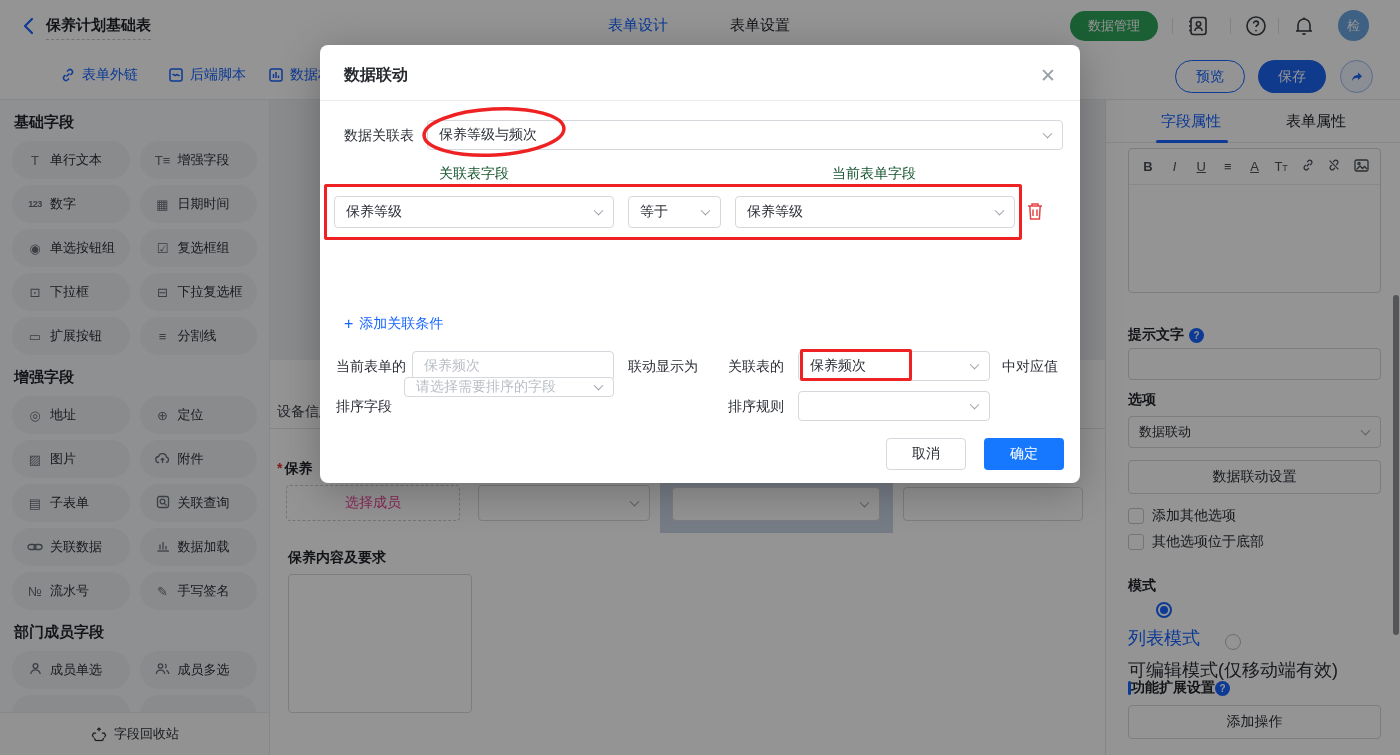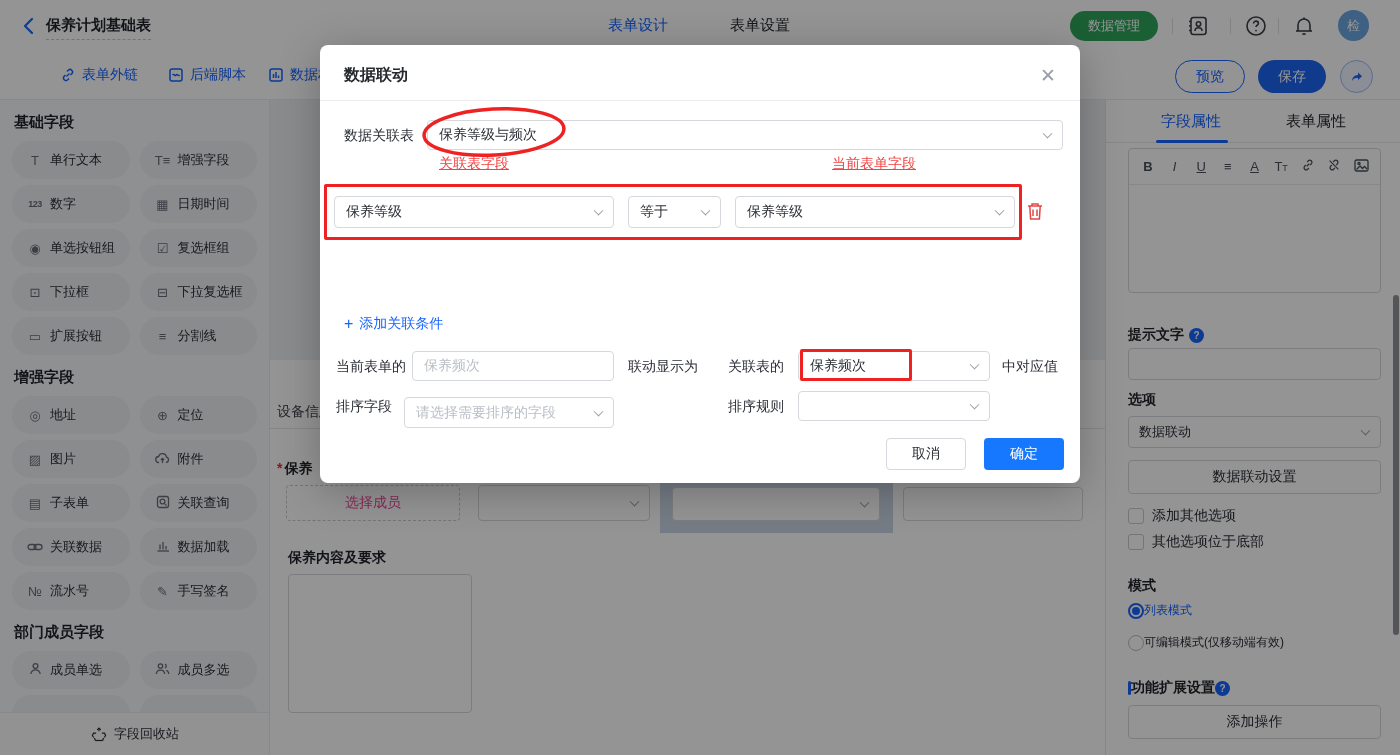--- a/index.html
+++ b/index.html
@@ -74,21 +74,21 @@
   .plabel { position:absolute; font-size:14px; font-weight:bold; color:#1f2329; display:flex; align-items:center; gap:5px; }
   .qmark { width:15px; height:15px; border-radius:50%; background:#1664ff; color:#fff; font-size:10px; font-weight:bold;
            display:inline-flex; align-items:center; justify-content:center; cursor:pointer; }
   .pinput { position:absolute; left:22px; width:253px; height:32px; border:1px solid #d5d8dd; border-radius:4px; background:#fff; cursor:text; }
   .pselect { position:absolute; left:22px; width:253px; height:32px; border:1px solid #d5d8dd; border-radius:4px;
              background:#fff; font-size:13px; color:#2b2f36; display:flex; align-items:center; padding-left:10px; cursor:pointer; }
   .pbtn { position:absolute; left:22px; width:253px; height:34px; border:1px solid #d5d8dd; border-radius:4px;
           background:#fff; font-size:14px; color:#2b2f36; display:flex; align-items:center; justify-content:center; cursor:pointer; }
   .cbrow { position:absolute; left:22px; display:flex; align-items:center; gap:8px; font-size:14px; color:#2b2f36; cursor:pointer; }
   .cbx { width:16px; height:16px; border:1px solid #c6cad1; border-radius:3px; background:#fff; }
-  .rdrow { position:absolute; left:22px; display:flex; align-items:center; font-size:12px; color:#2b2f36; cursor:pointer; }
+  .rdrow { position:absolute; left:22px; display:flex; align-items:center; gap:8px; font-size:18px; color:#2b2f36; cursor:pointer;flex-direction:column; }
   .rdo { width:16px; height:16px; border:1px solid #b8bdc5; border-radius:50%; background:#fff; flex:none; }
   .rdo.on { border:2px solid #1664ff; display:flex; align-items:center; justify-content:center; }
   .rdo.on::after { content:""; width:8px; height:8px; border-radius:50%; background:#1664ff; }
   .rdrow.on { color:#1664ff; }
   .exthead { position:absolute; left:22px; display:flex; align-items:center; gap:0; font-size:14px; font-weight:bold; }
   .extbar { width:3px; height:14px; background:#1664ff; border-radius:2px; }
   .pscroll { position:absolute; left:287px; top:195px; width:6px; height:340px; border-radius:3px; background:#8f9399; }
 
   
   .overlay { position:absolute; left:0; top:0; width:1400px; height:755px; background:rgba(0,0,0,0.42); z-index:50; }
@@ -100,21 +100,21 @@
   .m-div { position:absolute; left:0; top:55px; width:760px; height:1px; background:#ececee; }
   .m-label { position:absolute; font-size:14px; color:#2b2f36; }
   .m-select, .m-input { position:absolute; background:#fff; border:1px solid #d5d8dd; border-radius:4px;
                         font-size:14px; color:#2b2f36; display:flex; align-items:center; padding-left:11px; }
   .m-select { cursor:pointer; }
   .m-input { cursor:text; }
   .ph { color:#b9bec6; }
   .chev { position:absolute; right:11px; top:50%; width:7px; height:7px;
           border-right:1.5px solid #9aa0a8; border-bottom:1.5px solid #9aa0a8;
           transform:translateY(-70%) rotate(45deg); }
-  .m-colhead { position:absolute; top:110px; font-size:14px; color:#ef4444;text-decoration:underline; }
+  .m-colhead { position:absolute; top:120px; font-size:14px; color:#14532d; }
   .addlink { position:absolute; left:24px; top:270px; color:#1664ff; font-size:14px; display:flex; align-items:center; gap:6px; cursor:pointer; }
   .addlink .plus { font-size:16px; }
   .m-btn { position:absolute; top:393px; width:80px; height:32px; border-radius:4px; font-size:14px;
            display:flex; align-items:center; justify-content:center; cursor:pointer; }
   .m-cancel { left:566px; background:#fff; border:1px solid #d5d8dd; color:#2b2f36; }
   .m-ok { left:664px; background:#1677ff; color:#fff; }
   .trash { position:absolute; left:706px; top:156px; width:20px; height:22px; cursor:pointer; }
 
   
   .anno { position:absolute; z-index:70; pointer-events:none; }
@@ -490,21 +490,21 @@
     </div>
     <div class="m-label" style="left:308px;top:313px">联动显示为</div>
     <div class="m-label" style="left:408px;top:313px">关联表的</div>
     <div class="m-select" style="left:478px;top:306px;width:192px;height:30px">
       <span>保养频次</span>
         <span class="chev"></span>
     </div>
     <div class="m-label" style="left:682px;top:313px">中对应值</div>
 
     <div class="m-label" style="left:16px;top:353px">排序字段</div>
-    <div class="m-select" style="left:84px;top:352px;width:210px;height:31px">
+    <div class="m-select" style="left:84px;top:332px;width:210px;height:20px">
       <span class="ph">请选择需要排序的字段</span>
         <span class="chev"></span>
     </div>
     <div class="m-label" style="left:408px;top:353px">排序规则</div>
     <div class="m-select" style="left:478px;top:346px;width:192px;height:30px">
       <span class="chev"></span>
     </div>
 
     <div class="m-btn m-cancel">取消</div>
     <div class="m-btn m-ok">确定</div>

